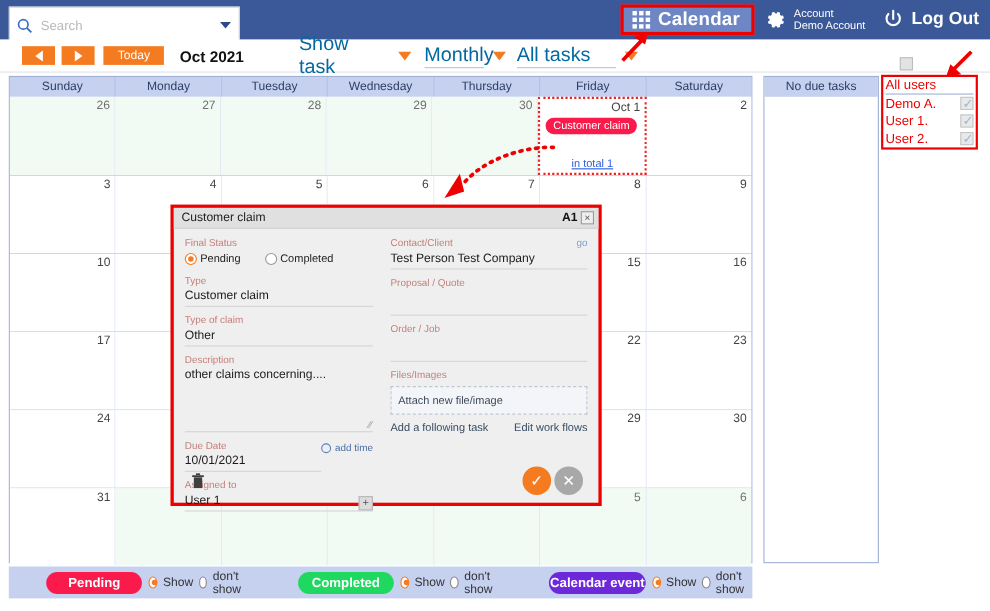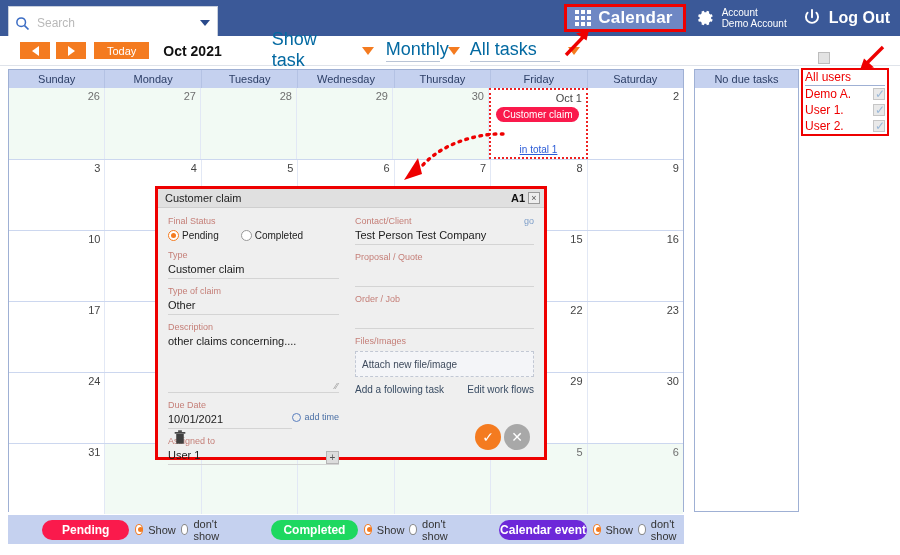--- a/index.html
+++ b/index.html
@@ -252,21 +252,21 @@
   .rad.on .dot::after { content:''; position:absolute; left:2px;top:2px;width:5px;height:5px;border-radius:50%;background:#f47b20; }
   .rad span.txt { font-size: 10px; color: #222; }
   .desc-box { position: relative; height: 60px; border-bottom: 1px solid #d4d4d4; }
   .desc-box .txt { font-size: 11px; color: #1b1b1b; padding-top: 2px; }
   .resize-grip {
     position: absolute; right: 1px; bottom: 1px;
     font-size: 9px; color: #9a9a9a; transform: rotate(0deg);
   }
   .duedate-row { display: flex; align-items: flex-start; }
   .duedate-row .dd { flex: 1 1 auto; }
-  .addtime { display: flex; align-items: center; gap: 3px; margin-top: 12px; cursor: pointer; }
+  .addtime { display: flex; align-items: center; gap: 3px; margin-top: 2px; cursor: pointer; }
   .clock-icon { width: 9px; height: 9px; border-radius: 50%; border: 1px solid #5a7fbf; }
   .addtime span { font-size: 9px; color: #4a6fa5; }
   .assigned-row { position: relative; }
   .plus-btn {
     position: absolute; right: 0; bottom: 1px;
     width: 13px; height: 13px; background: #dcdcdc; border: 1px solid #b5b5b5;
     font-size: 10px; line-height: 11px; text-align: center; color: #555; cursor: pointer;
   }
   .contact-row { position: relative; }
   .go-link { position: absolute; right: 0; top: 0; font-size: 9px; color: #7d9ec9; cursor: pointer; }

